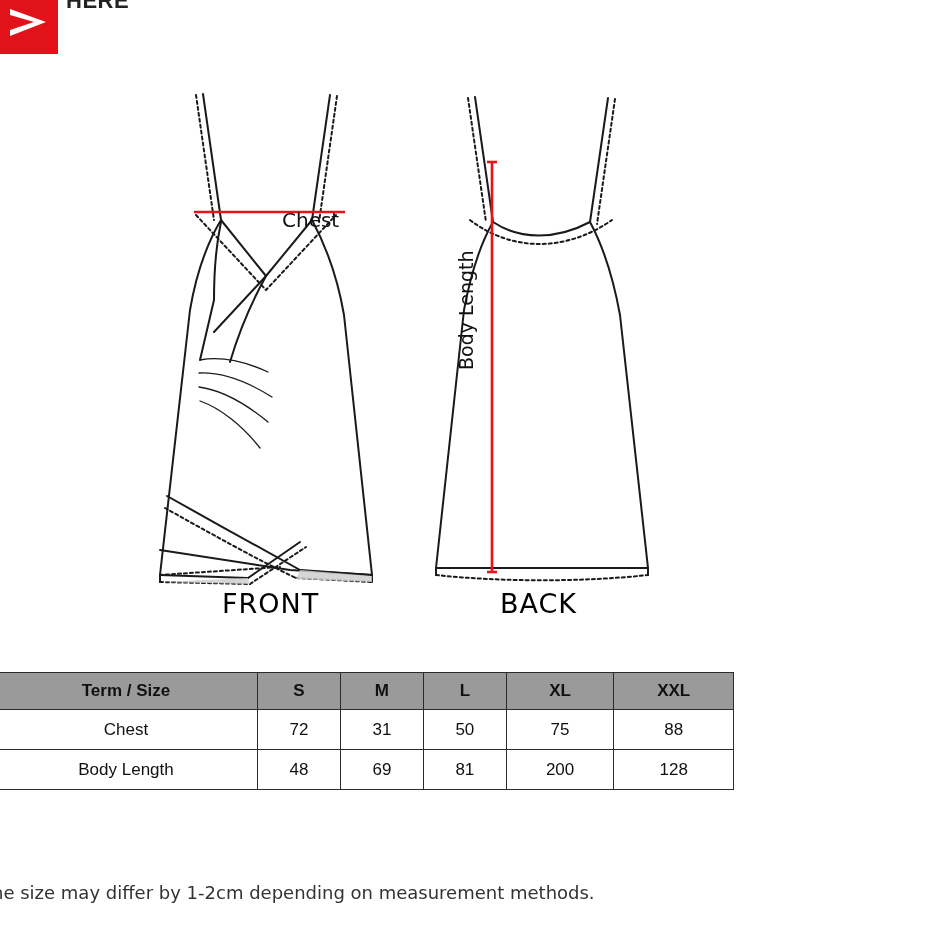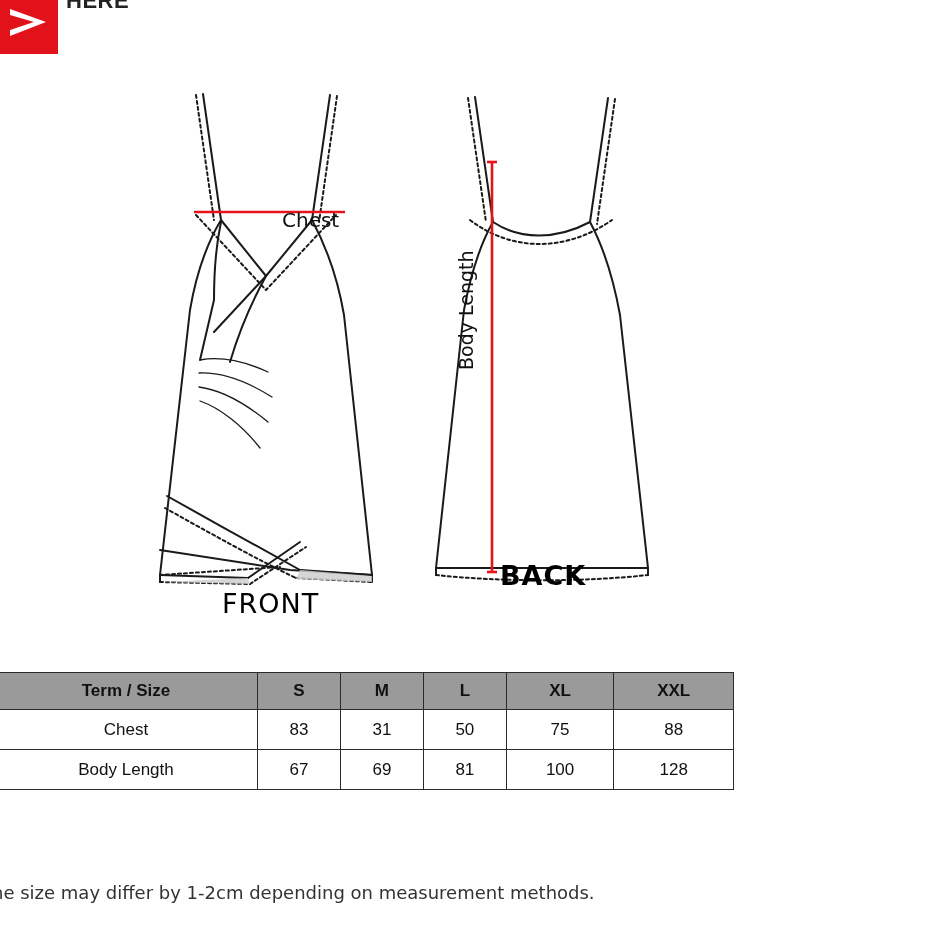--- a/index.html
+++ b/index.html
@@ -50,21 +50,21 @@
   }
   .figure-caption {
     position: absolute;
     font-size: 27px;
     letter-spacing: 1px;
     color: #000000;
     font-family: "DejaVu Sans", sans-serif;
     font-weight: 400;
   }
   .caption-front { left: 222px; top: 518px; }
-  .caption-back  { left: 500px; top: 490px; font-weight: bold; }
+  .caption-back  { left: 500px; top: 518px; }
 
   .label-chest {
     position: absolute;
     left: 282px;
     top: 138px;
     font-size: 20px;
     color: #111;
     font-family: "DejaVu Sans", sans-serif;
   }
   .label-bodylength {
@@ -213,30 +213,30 @@
       <th>S</th>
       <th>M</th>
       <th>L</th>
       <th>XL</th>
       <th>XXL</th>
     </tr>
   </thead>
   <tbody>
     <tr>
       <td>Chest</td>
-      <td>83</td>
+      <td>72</td>
       <td>31</td>
       <td>50</td>
       <td>75</td>
       <td>88</td>
     </tr>
     <tr>
       <td>Body Length</td>
-      <td>67</td>
+      <td>48</td>
       <td>69</td>
       <td>81</td>
-      <td>100</td>
+      <td>200</td>
       <td>128</td>
     </tr>
   </tbody>
 </table>
 
 <div class="footer-note">ne size may differ by 1-2cm depending on measurement methods.</div>
 
 </body></html>

